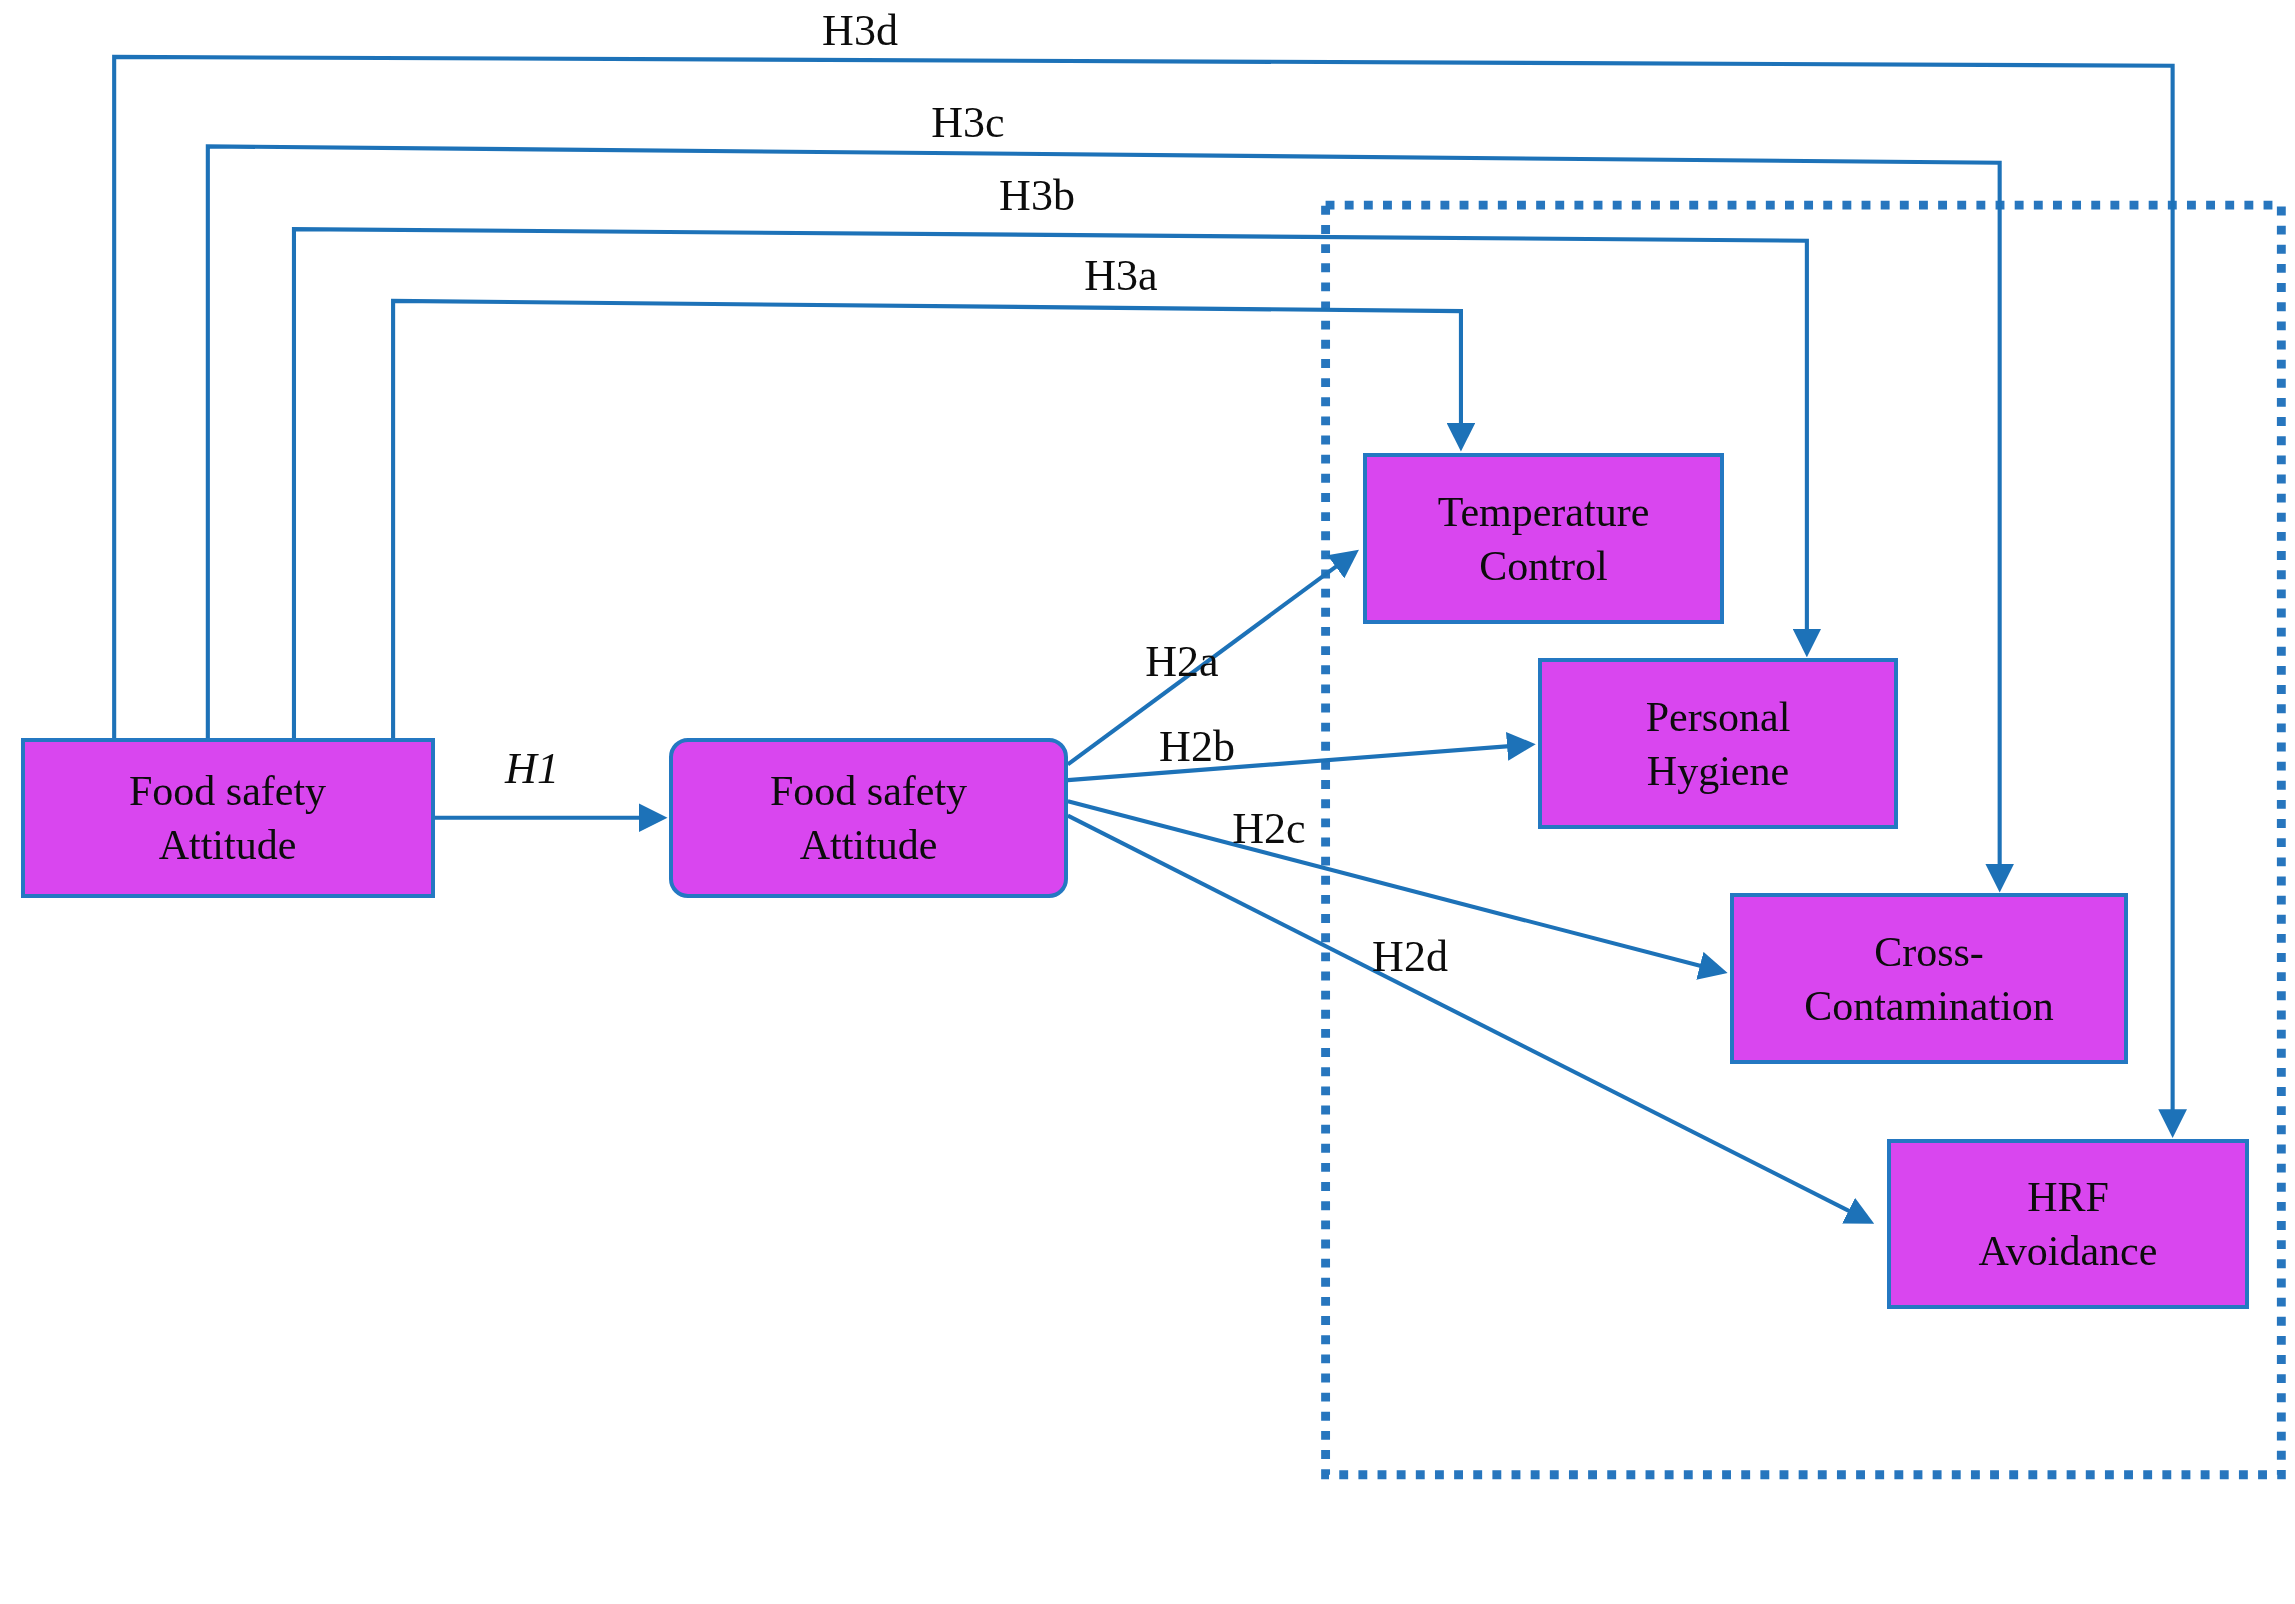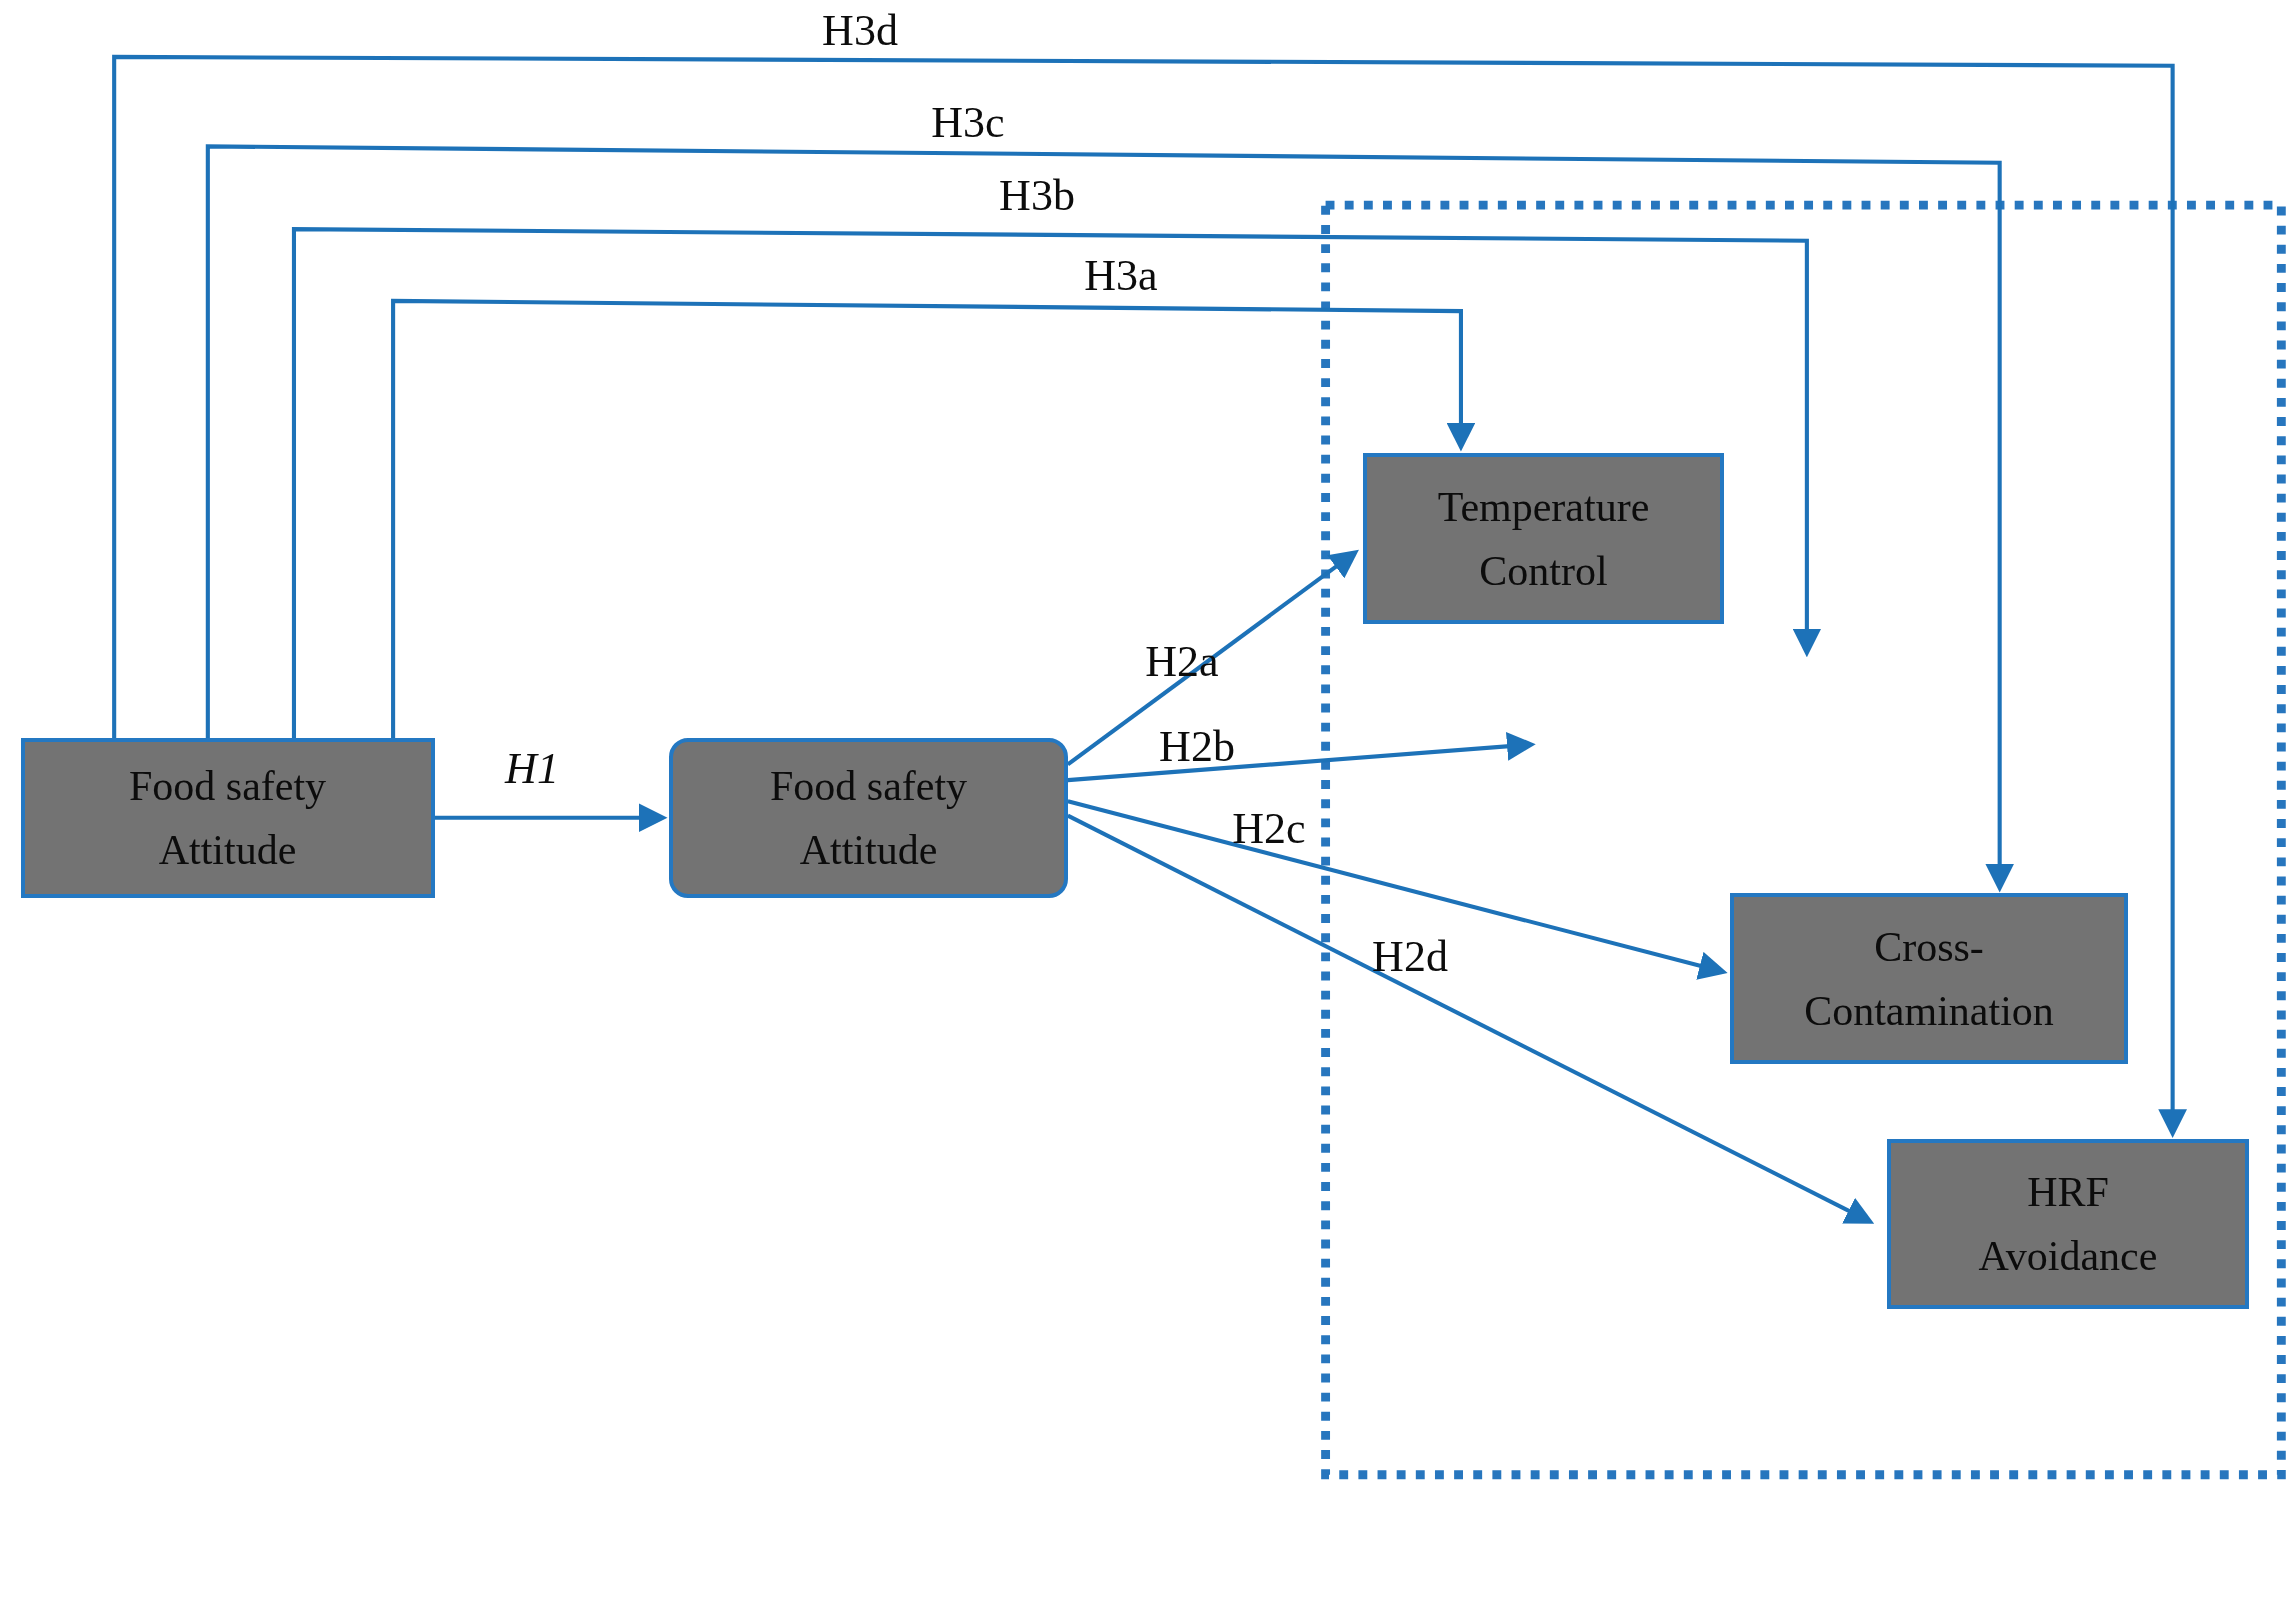--- a/index.html
+++ b/index.html
@@ -30,30 +30,30 @@
   }
   .group-border {
     stroke: #2776be;
     stroke-width: 13;
     stroke-dasharray: 13 15;
     fill: none;
   }
   .node {
     position: absolute;
     box-sizing: border-box;
-    background: #737373;
+    background: #d946ef;
     border: 4.1px solid #2478c2;
     display: flex;
     align-items: center;
     justify-content: center;
     text-align: center;
     z-index: 2;
     color: #0c0c0c;
     font-size: 42px;
-    line-height: 64px;
+    line-height: 54px;
   }
   .node span { display: inline-block; }
   .node-knowledge  { left: 20.5px;   top: 738px; width: 414px; height: 160px; }
   .node-attitude   { left: 669px;  top: 738px; width: 399px; height: 160px; border-radius: 19px; }
   .node-temperature{ left: 1363px; top: 453px;  width: 361px; height: 171px; }
   .node-hygiene    { left: 1538px; top: 658px;  width: 360px; height: 171px; }
   .node-cross      { left: 1730px; top: 893px; width: 398px; height: 171px; }
   .node-hrf        { left: 1887px; top: 1139px; width: 362px; height: 170px; }
   .node-knowledge span   { max-width: 274px; }
   .node-attitude span    { max-width: 274px; }
@@ -119,20 +119,23 @@
 
   <div class="node node-knowledge">
     <span>Food safety Attitude</span>
   </div>
   <div class="node node-attitude">
     <span>Food safety Attitude</span>
   </div>
   <div class="node node-temperature">
     <span>Temperature Control</span>
   </div>
+  <div class="node node-hygiene">
+    <span>Personal Hygiene</span>
+  </div>
   <div class="node node-cross">
     <span>Cross-Contamination</span>
   </div>
   <div class="node node-hrf">
     <span>HRF Avoidance</span>
   </div>
 
   <span class="edge-label lbl-h1">H1</span>
   <span class="edge-label lbl-h2a">H2a</span>
   <span class="edge-label lbl-h2b">H2b</span>

